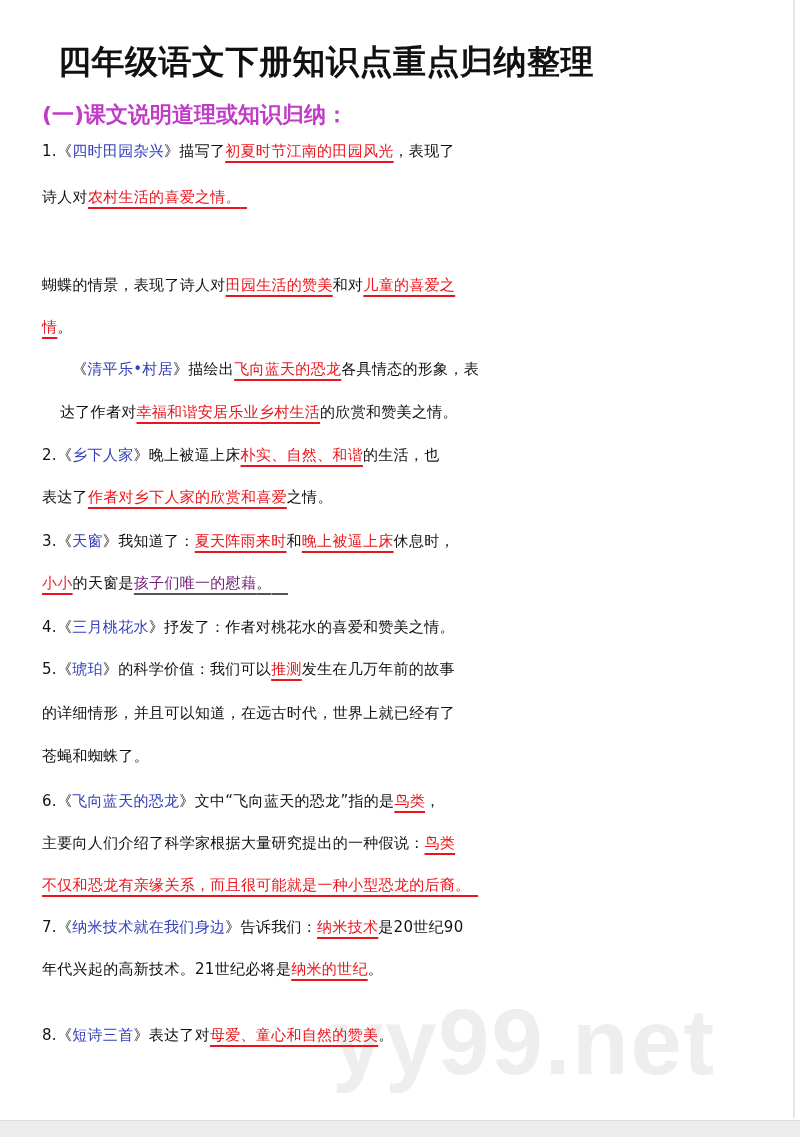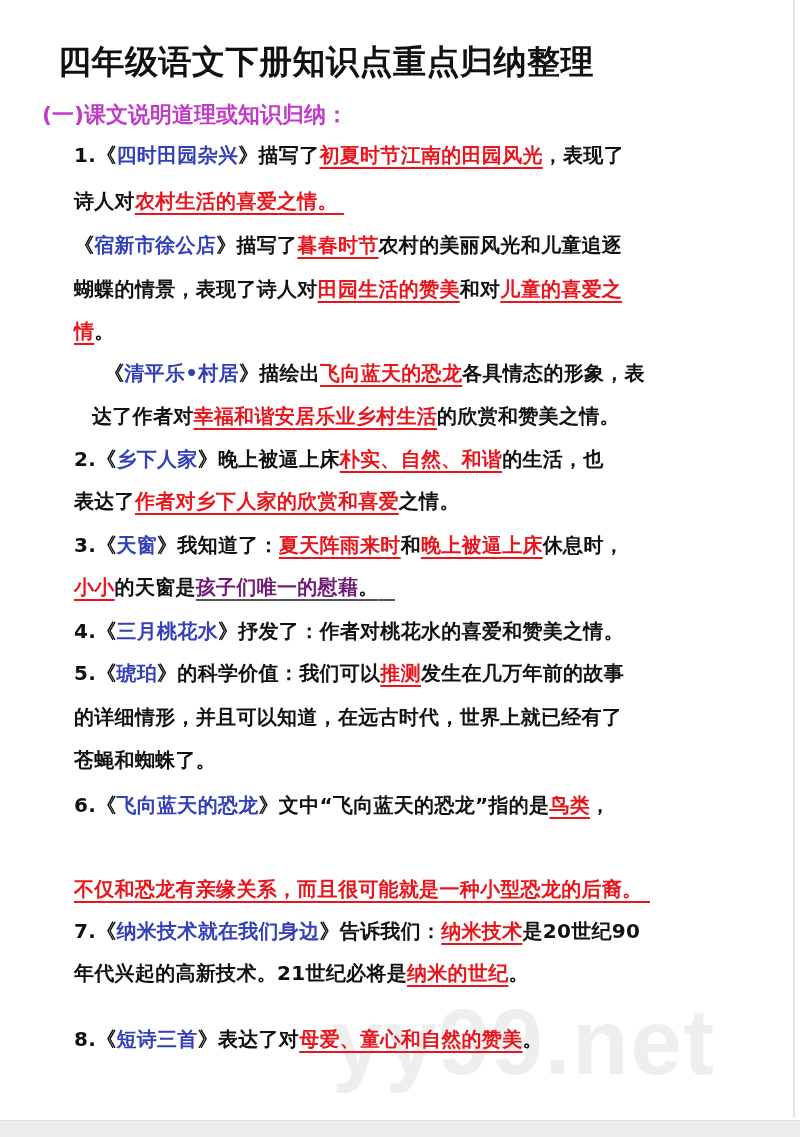--- a/index.html
+++ b/index.html
@@ -26,22 +26,22 @@
     text-align: center;
     font-size: 33px; font-weight: bold; color: #111111;
     letter-spacing: 0.5px;
   }
   .section-heading {
     position: absolute; left: 42px; top: 100px;
     font-size: 22px; font-weight: bold; color: #c03bc8;
   }
   .line {
     position: absolute; left: 42px;
-    font-size: 20px; font-weight: bold; color: #111111;
-    white-space: nowrap; letter-spacing: 0.3px; margin-left: 32px;
+    font-size: 15px; font-weight: normal; color: #111111;
+    white-space: nowrap; letter-spacing: 0.3px;
   }
   .t { color: #3340b8; }
   .r {
     color: #e8161c;
     text-decoration: underline;
     text-decoration-color: #e8161c;
     text-decoration-thickness: 2px;
     text-underline-offset: 5px;
   }
   .r-plain { color: #701a75; }
@@ -73,23 +73,20 @@
 
     <div class="title">四年级语文下册知识点重点归纳整理</div>
     <div class="section-heading">(一)课文说明道理或知识归纳：</div>
 
     <div class="line" style="top:142px;">
       <span>1.</span><span>《</span><span class="t">四时田园杂兴</span><span>》描写了</span><span class="r">初夏时节江南的田园风光</span><span>，表现了</span>
     </div>
     <div class="line" style="top:188px;">
       <span>诗人对</span><span class="r">农村生活的喜爱之情。</span><span class="ext-line" style="width:6px;background:#e8161c;"></span>
     </div>
-    <div class="line" style="top:232px;">
-      <span>《</span><span class="t">宿新市徐公店</span><span>》描写了</span><span class="r">暮春时节</span><span>农村的美丽风光和儿童追逐</span>
-    </div>
     <div class="line" style="top:276px;">
       <span>蝴蝶的情景，表现了诗人对</span><span class="r">田园生活的赞美</span><span>和对</span><span class="r">儿童的喜爱之</span>
     </div>
     <div class="line" style="top:318px;">
       <span class="r">情</span><span>。</span>
     </div>
     <div class="line" style="top:360px; left:72px;">
       <span>《</span><span class="t">清平乐•村居</span><span>》描绘出</span><span class="r">飞向蓝天的恐龙</span><span>各具情态的形象，表</span>
     </div>
     <div class="line" style="top:403px; left:60px;">
@@ -120,20 +117,23 @@
     <div class="line" style="top:704px;">
       <span>的详细情形，并且可以知道，在远古时代，世界上就已经有了</span>
     </div>
     <div class="line" style="top:747px;">
       <span>苍蝇和蜘蛛了。</span>
     </div>
 
     <div class="line" style="top:792px;">
       <span>6.</span><span>《</span><span class="t">飞向蓝天的恐龙</span><span>》文中“飞向蓝天的恐龙”指的是</span><span class="r">鸟类</span><span>，</span>
     </div>
+    <div class="line" style="top:834px;">
+      <span>主要向人们介绍了科学家根据大量研究提出的一种假说：</span><span class="r">鸟类</span>
+    </div>
     <div class="line" style="top:876px;">
       <span class="r">不仅和恐龙有亲缘关系，而且很可能就是一种小型恐龙的后裔。</span><span class="ext-line" style="width:8px;background:#e8161c;"></span>
     </div>
 
     <div class="line" style="top:918px;">
       <span>7.</span><span>《</span><span class="t">纳米技术就在我们身边</span><span>》告诉我们：</span><span class="r">纳米技术</span><span>是20世纪90</span>
     </div>
     <div class="line" style="top:960px;">
       <span>年代兴起的高新技术。21世纪必将是</span><span class="r">纳米的世纪</span><span>。</span>
     </div>

